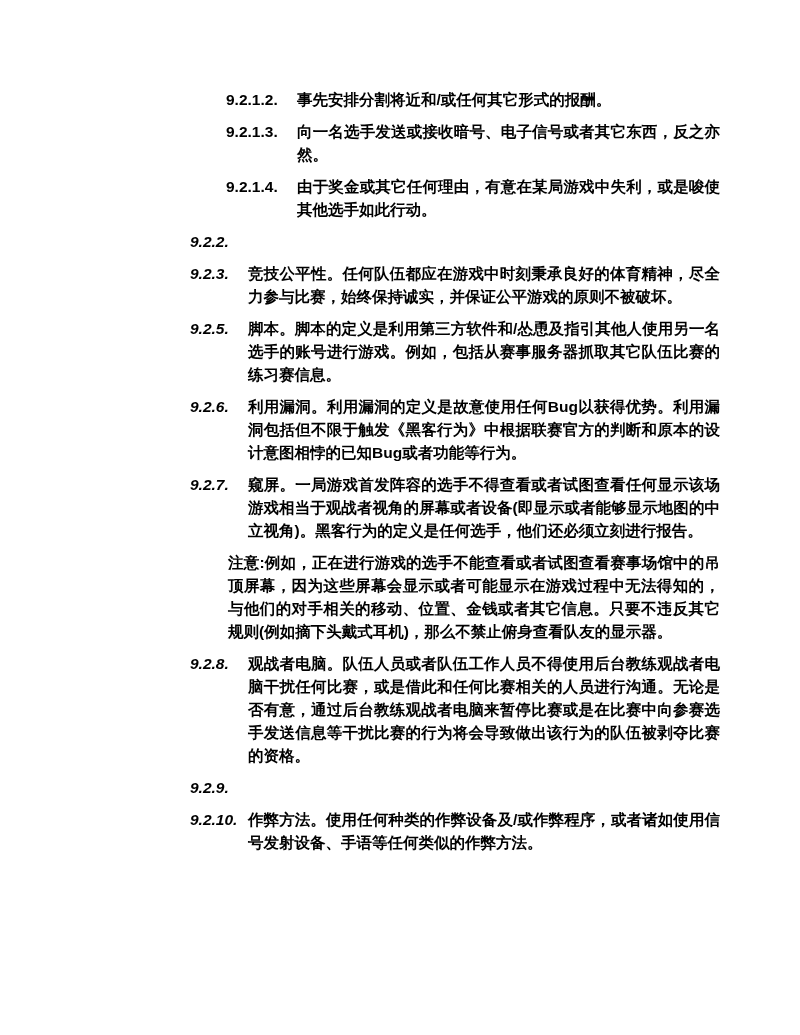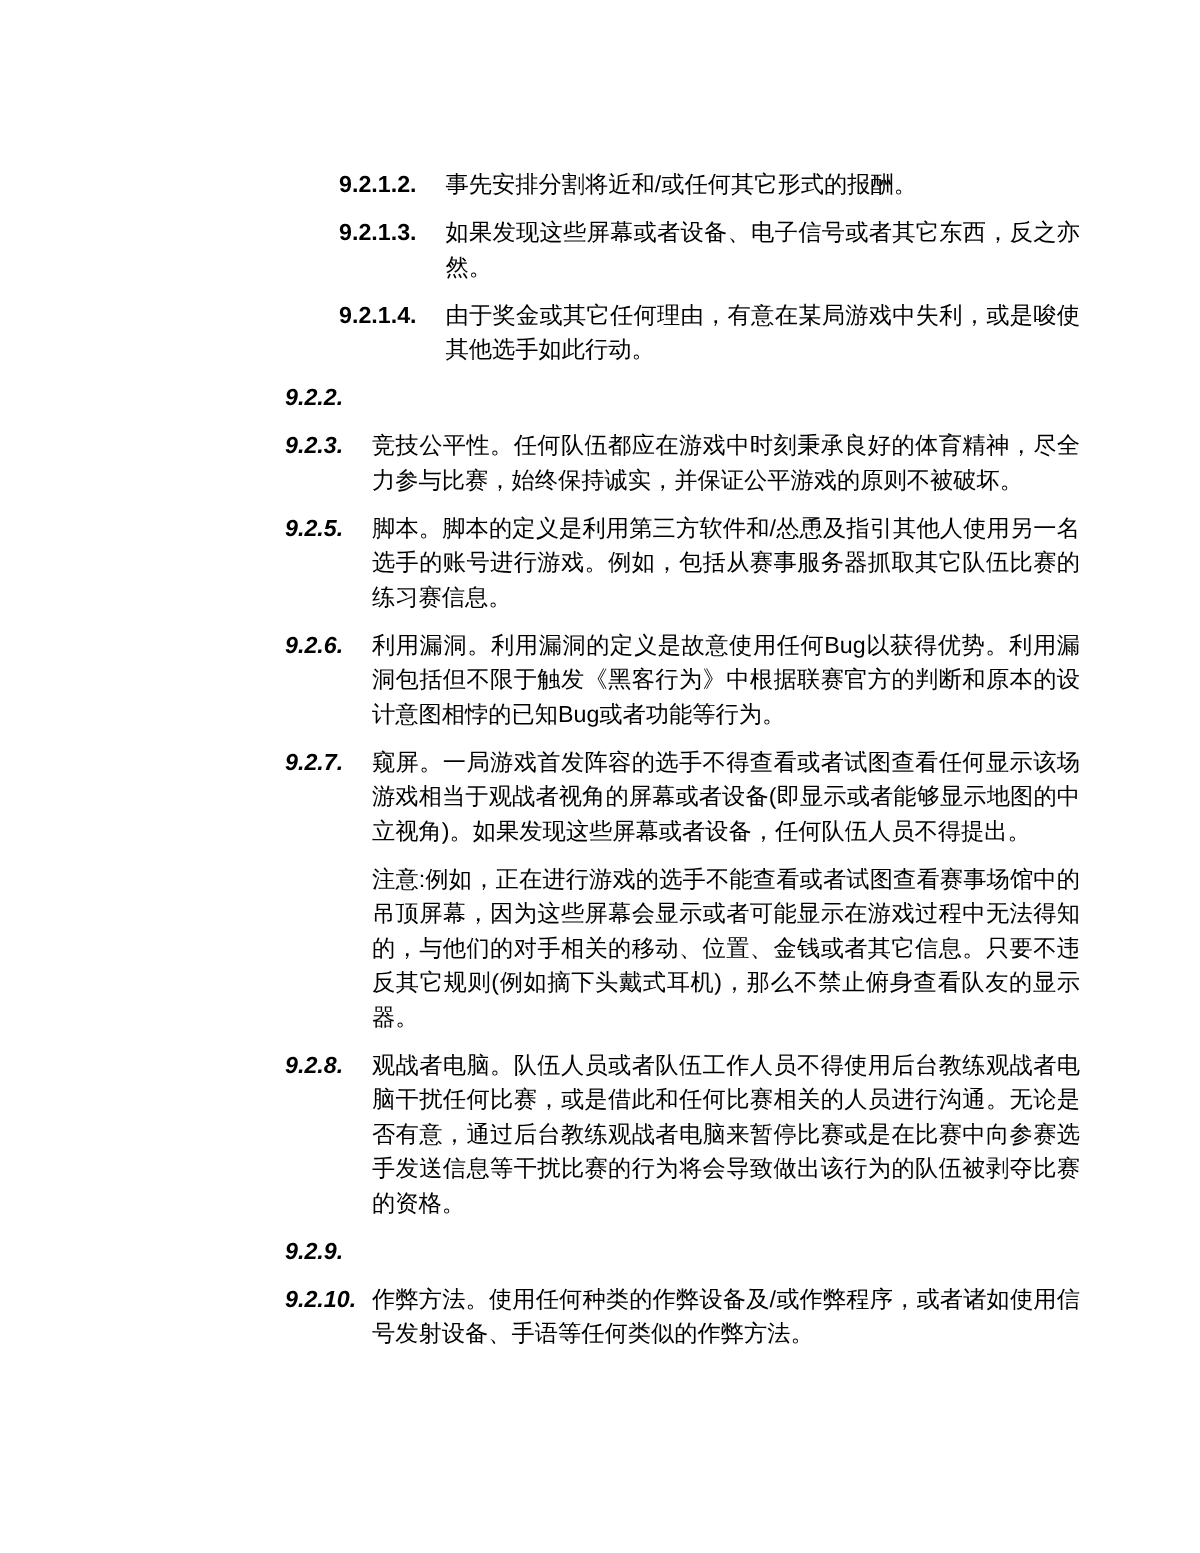--- a/index.html
+++ b/index.html
@@ -11,54 +11,54 @@
     position: relative;
     width: 800px;
     height: 1035px;
     background: #ffffff;
     color: #000000;
     font-family: "Liberation Sans", sans-serif;
     overflow: hidden;
   }
   .doc {
     box-sizing: content-box;
-    padding: 112px 0 0 190px;
+    padding: 88px 0 0 190px;
     width: 530px;
   }
   .item {
     display: flex;
     align-items: flex-start;
     margin-bottom: 9px;
     font-size: 15.5px;
     line-height: 23px;
     text-align: justify;
   }
   .item .num {
     flex: none;
     font-weight: bold;
     white-space: nowrap;
   }
   .level-1 .num { width: 58px; font-style: italic; }
   .level-2 { margin-left: 36px; }
   .level-2 .num { width: 71px; }
-  .note { margin-left: 58px; justify-content: center; }
-  .item .txt { flex: 1; min-width: 0; }
+  .note { margin-left: 38px; justify-content: center; }
+  .item .txt { flex: 1; min-width: 0; font-weight: bold; }
 </style>
 </head>
 <body>
 
 <div class="page">
   <div class="doc" id="doc">
       <div class="item level-2">
         <span class="num">9.2.1.2.</span>
         <div class="txt">事先安排分割将近和/或任何其它形式的报酬。</div>
       </div>
       <div class="item level-2">
         <span class="num">9.2.1.3.</span>
-        <div class="txt">如果发现这些屏幕或者设备、电子信号或者其它东西，反之亦然。</div>
+        <div class="txt">向一名选手发送或接收暗号、电子信号或者其它东西，反之亦然。</div>
       </div>
       <div class="item level-2">
         <span class="num">9.2.1.4.</span>
         <div class="txt">由于奖金或其它任何理由，有意在某局游戏中失利，或是唆使其他选手如此行动。</div>
       </div>
       <div class="item level-1">
         <span class="num">9.2.2.</span>
       </div>
       <div class="item level-1">
         <span class="num">9.2.3.</span>
@@ -67,21 +67,21 @@
       <div class="item level-1">
         <span class="num">9.2.5.</span>
         <div class="txt">脚本。脚本的定义是利用第三方软件和/怂恿及指引其他人使用另一名选手的账号进行游戏。例如，包括从赛事服务器抓取其它队伍比赛的练习赛信息。</div>
       </div>
       <div class="item level-1">
         <span class="num">9.2.6.</span>
         <div class="txt">利用漏洞。利用漏洞的定义是故意使用任何Bug以获得优势。利用漏洞包括但不限于触发《黑客行为》中根据联赛官方的判断和原本的设计意图相悖的已知Bug或者功能等行为。</div>
       </div>
       <div class="item level-1">
         <span class="num">9.2.7.</span>
-        <div class="txt">窥屏。一局游戏首发阵容的选手不得查看或者试图查看任何显示该场游戏相当于观战者视角的屏幕或者设备(即显示或者能够显示地图的中立视角)。如果发现这些屏幕或者设备，任何队伍人员不得提出。</div>
+        <div class="txt">窥屏。一局游戏首发阵容的选手不得查看或者试图查看任何显示该场游戏相当于观战者视角的屏幕或者设备(即显示或者能够显示地图的中立视角)。黑客行为的定义是任何选手，他们还必须立刻进行报告。</div>
       </div>
       <div class="item note">
         <div class="txt">注意:例如，正在进行游戏的选手不能查看或者试图查看赛事场馆中的吊顶屏幕，因为这些屏幕会显示或者可能显示在游戏过程中无法得知的，与他们的对手相关的移动、位置、金钱或者其它信息。只要不违反其它规则(例如摘下头戴式耳机)，那么不禁止俯身查看队友的显示器。</div>
       </div>
       <div class="item level-1">
         <span class="num">9.2.8.</span>
         <div class="txt">观战者电脑。队伍人员或者队伍工作人员不得使用后台教练观战者电脑干扰任何比赛，或是借此和任何比赛相关的人员进行沟通。无论是否有意，通过后台教练观战者电脑来暂停比赛或是在比赛中向参赛选手发送信息等干扰比赛的行为将会导致做出该行为的队伍被剥夺比赛的资格。</div>
       </div>
       <div class="item level-1">
         <span class="num">9.2.9.</span>

